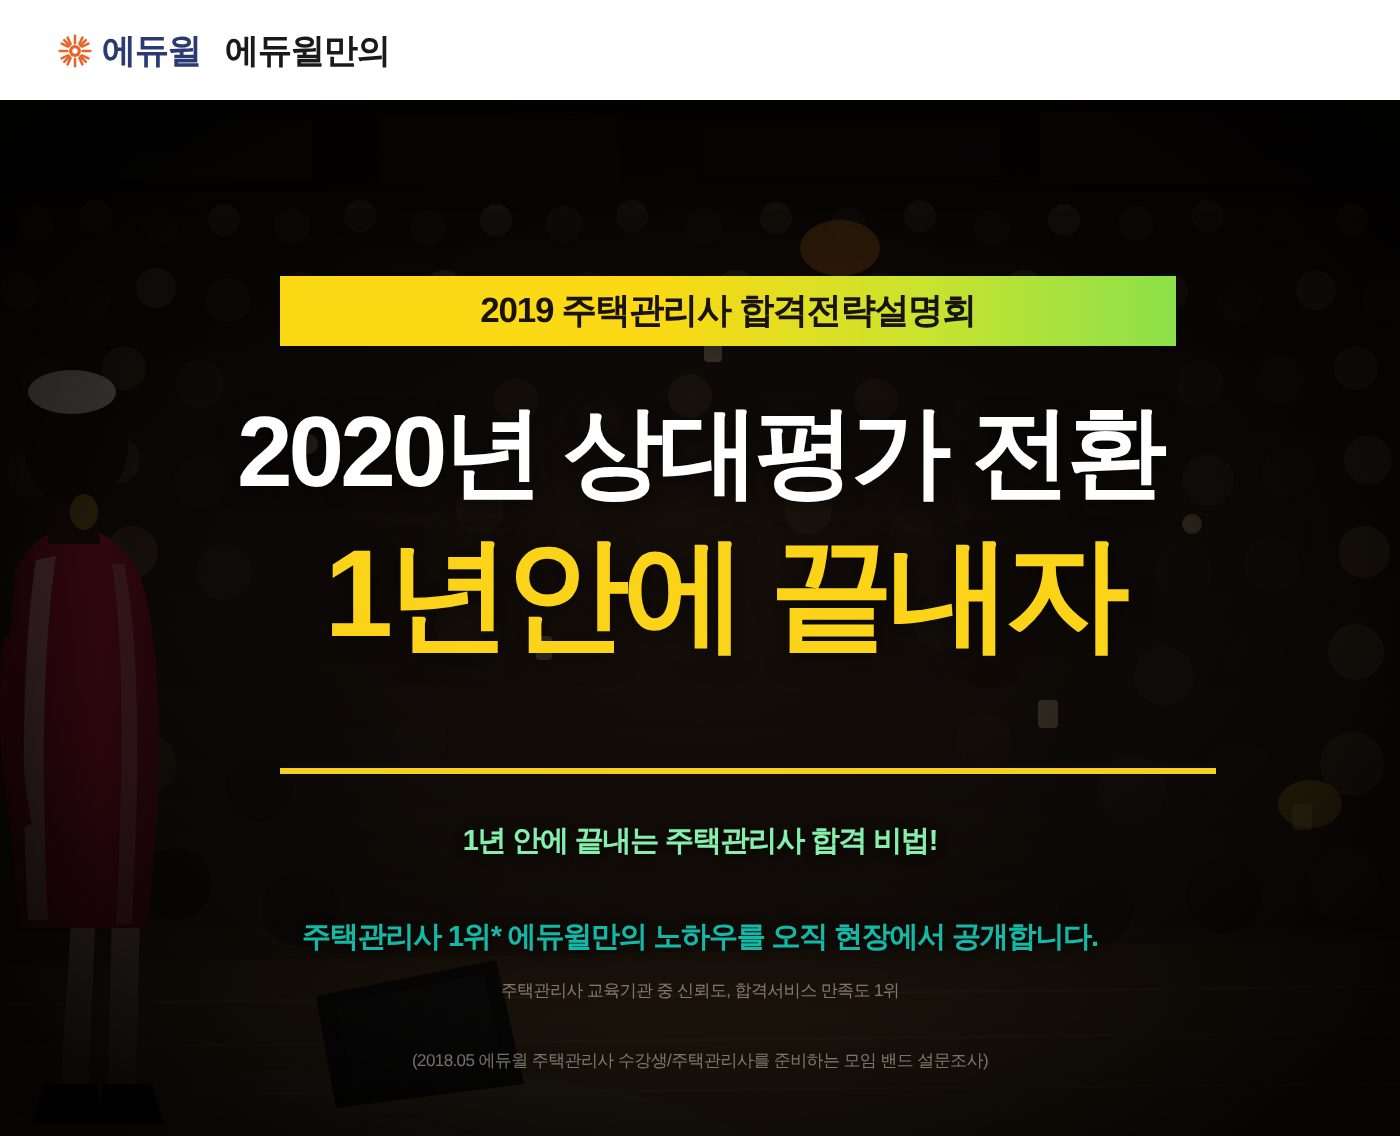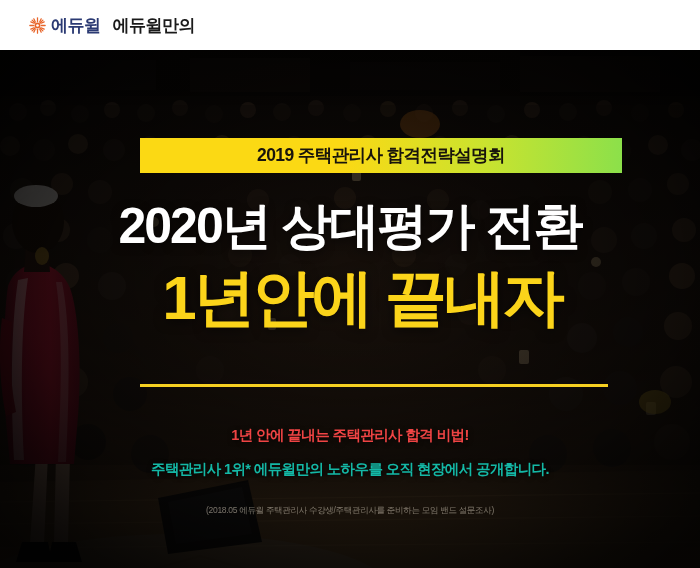--- a/index.html
+++ b/index.html
@@ -81,21 +81,21 @@
   
   .hero-content {
     position: absolute;
     inset: 0;
     text-align: center;
   }
   .ribbon {
     position: absolute;
     left: 140px;
     top: 88px;
-    width: 482px;
+    width: 448px;
     height: 35px;
     background: linear-gradient(90deg, #fbd914 0%, #fbd914 42%, #c9e32f 72%, #8ce04a 100%);
     display: flex;
     align-items: center;
     justify-content: center;
   }
   .ribbon-text {
     font-size: 17.5px;
     font-weight: bold;
     color: #18140c;
@@ -131,25 +131,25 @@
     position: absolute;
     left: 140px;
     top: 334px;
     width: 468px;
     height: 3px;
     background: #f6d021;
   }
 
   .sub-line1 {
     position: absolute;
-    left: 0; top: 378px;
+    left: 0; top: 364px;
     width: 700px;
     font-size: 14.5px;
     font-weight: bold;
-    color: #ef4444;
+    color: #86efac;
     letter-spacing: -0.6px;
     line-height: 1.1;
     text-shadow: 0 1px 5px rgba(0,0,0,0.7);
   }
   .sub-line2 {
     position: absolute;
     left: 0; top: 412px;
     width: 700px;
     font-size: 14.5px;
     font-weight: bold;
@@ -163,21 +163,21 @@
     position: absolute;
     left: 0; top: 440px;
     width: 700px;
     font-size: 8.5px;
     color: rgba(225,215,198,0.52);
     letter-spacing: -0.3px;
     line-height: 1.2;
   }
   .fineprint2 {
     position: absolute;
-    left: 0; top: 455px;
+    left: 0; top: 475px;
     width: 700px;
     font-size: 8.5px;
     color: rgba(225,215,198,0.50);
     letter-spacing: -0.3px;
     line-height: 1.2;
   }
 </style>
 </head>
 <body>
 
@@ -441,19 +441,20 @@
       <div class="headline-white">2020년 상대평가 전환</div>
 
       <div class="headline-yellow">1년안에 끝내자</div>
 
       <div class="divider"></div>
 
       <div class="sub-line1">1년 안에 끝내는 주택관리사 합격 비법!</div>
 
       <div class="sub-line2">주택관리사 1위* 에듀윌만의 노하우를 오직 현장에서 공개합니다.</div>
 
+      <div class="fineprint1">주택관리사 교육기관 중 신뢰도, 합격서비스 만족도 1위</div>
 
       <div class="fineprint2">(2018.05 에듀윌 주택관리사 수강생/주택관리사를 준비하는 모임 밴드 설문조사)</div>
 
     </div>
   </div>
 
 </div>
 
 </body></html>

